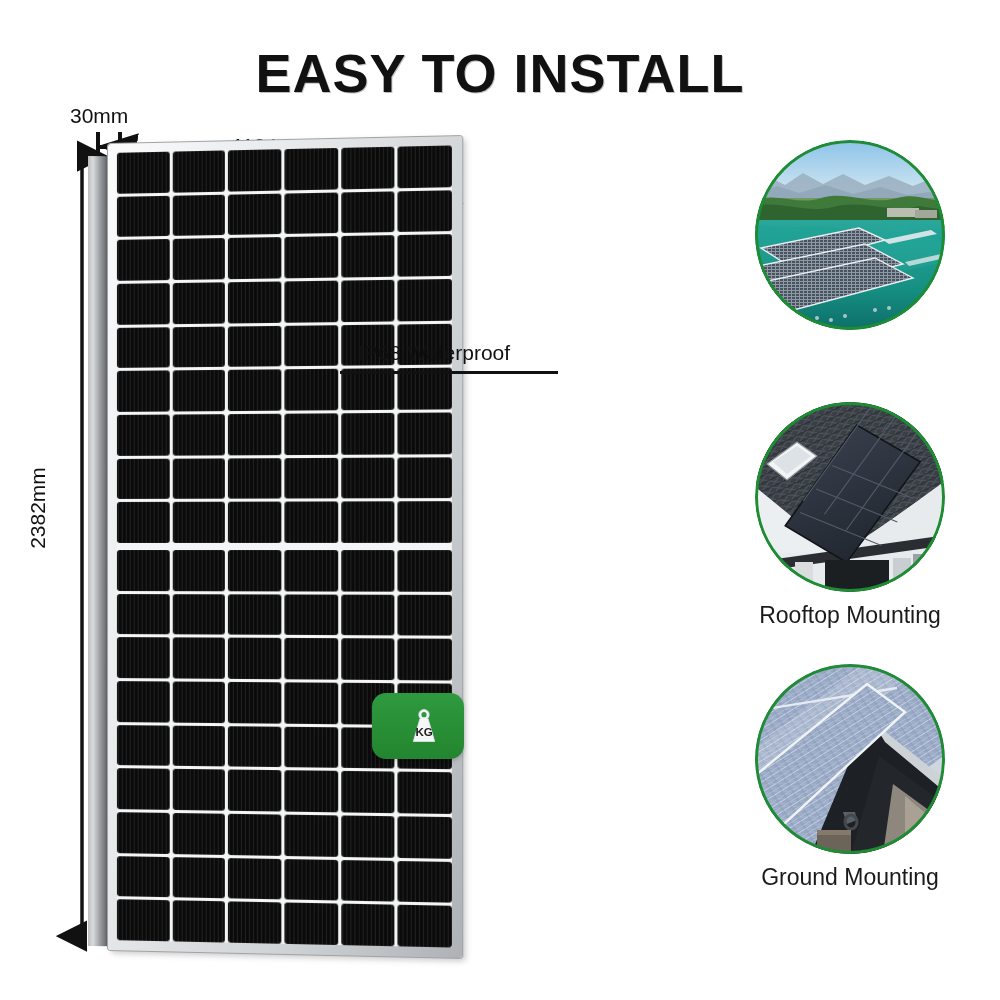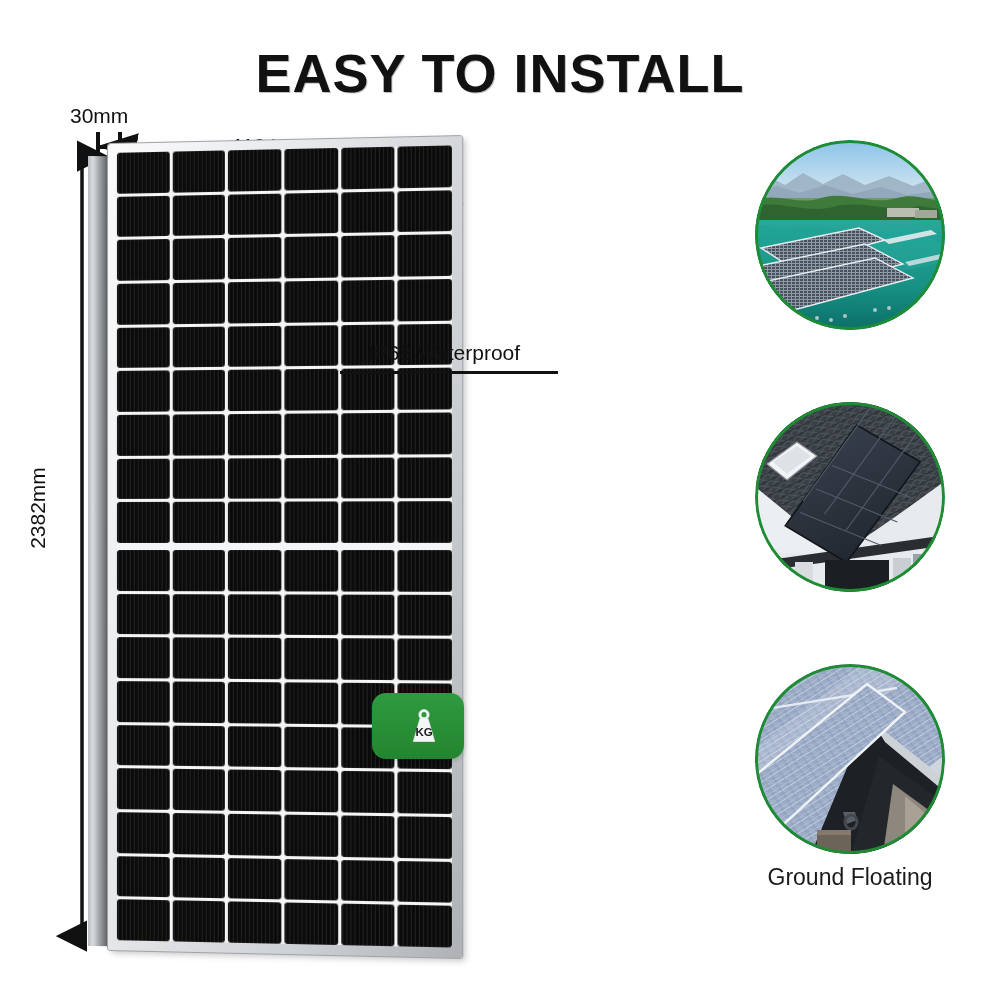--- a/index.html
+++ b/index.html
@@ -188,21 +188,21 @@
   
   #ip68-callout {
     position: absolute;
     left: 340px;
     top: 245px;
     width: 260px;
   }
   #ip68-label {
     font-size: 21px;
     color: #111;
-    padding-left: 28px;
+    padding-left: 18px;
     padding-bottom: 6px;
     white-space: nowrap;
   }
   #ip68-line {
     height: 3px;
     background: #111;
     width: 218px;
   }
 
   
@@ -540,20 +540,21 @@
             <path d="M18,60 L42,44 L56,54 L32,72 Z" fill="#dde2e6"></path>
           </g>
           <rect x="40" y="160" width="18" height="30" fill="#d9dde0"></rect>
           <rect x="70" y="158" width="64" height="32" fill="#1c1f22"></rect>
           <rect x="138" y="156" width="18" height="34" fill="#c9ced2"></rect>
           <rect x="158" y="152" width="14" height="38" fill="#9aa1a7"></rect>
         </g>
       </svg>
       <div class="ring" style="box-shadow: rgb(29, 140, 50) 0px 0px 0px 3px inset;"></div>
     </div>
+    <div class="app-label">Rooftop Mounting</div>
   </div>
 
   <div class="app-card" id="app-card-2">
     <div class="app-circle">
       <svg viewBox="0 0 190 190" width="190" height="190" xmlns="http://www.w3.org/2000/svg">
         <defs>
           <clipPath id="clip2">
               <circle cx="95" cy="95" r="95"></circle>
             </clipPath>
           <pattern id="poly2" width="9" height="9" patternUnits="userSpaceOnUse" patternTransform="rotate(-32)">
@@ -585,16 +586,16 @@
           <path d="M-20,128 L112,20 L150,48 L14,174 Z" fill="url(#poly2)" stroke="#f0f3f6" stroke-width="2.4"></path>
           <path d="M-20,150 L10,176 L-6,190 L-20,190 Z" fill="#e9edf1"></path>
           <path d="M88,148 L100,148 L102,156 L92,160 Z" fill="#5a6068"></path>
           <ellipse cx="96" cy="158" rx="6" ry="7" fill="none" stroke="#44494f" stroke-width="3"></ellipse>
           <rect x="62" y="166" width="34" height="26" fill="#6d6459"></rect>
           <rect x="62" y="166" width="34" height="5" fill="#85796b"></rect>
         </g>
       </svg>
       <div class="ring" style="box-shadow: rgb(29, 140, 50) 0px 0px 0px 3px inset;"></div>
     </div>
-    <div class="app-label">Ground Floating</div>
+    <div class="app-label">Ground Mounting</div>
   </div>
 
 </div>
 
 </body></html>

